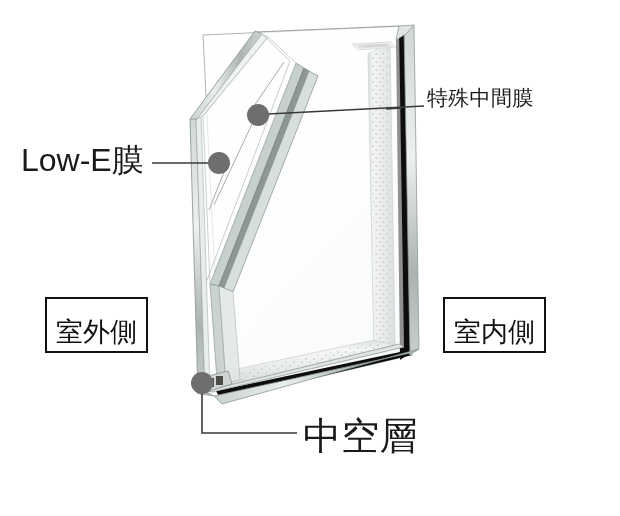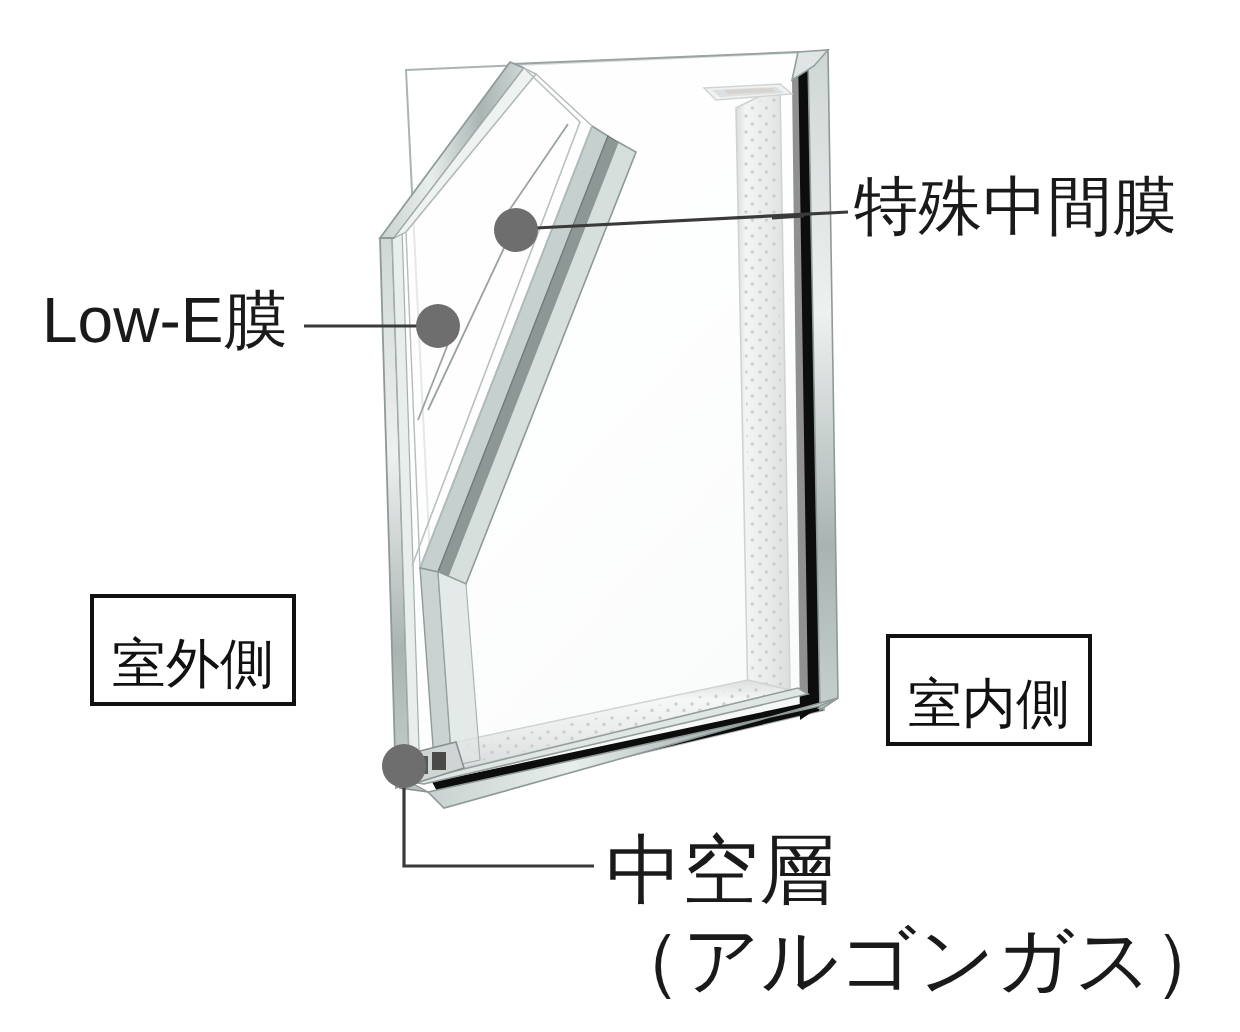--- a/index.html
+++ b/index.html
@@ -26,21 +26,21 @@
   .label-text {
     position: absolute;
     color: #1a1a1a;
     white-space: nowrap;
     line-height: 1.12;
     letter-spacing: 0.3px;
   }
   #label-interlayer {
     left: 427px;
     top: 86px;
-    font-size: 32px;
+    font-size: 21px;
   }
   #label-lowe {
     left: 21px;
     top: 143px;
     font-size: 32px;
     letter-spacing: 0px;
   }
   #label-cavity {
     left: 303px;
     top: 415px;
@@ -60,21 +60,20 @@
     white-space: nowrap;
     line-height: 1.05;
   }
   #label-outdoor {
     left: 45px;
     top: 297px;
   }
   #label-indoor {
     left: 443px;
     top: 297px;
-    margin-top: 20px;
   }
 </style>
 </head>
 <body>
 
 <div id="figure">
 
   <svg width="620" height="516" viewBox="0 0 620 516">
 
     <defs>
@@ -215,20 +214,19 @@
     </g>
 
   </svg>
 
   <div class="label-text" id="label-interlayer">特殊中間膜</div>
 
   <div class="label-text" id="label-lowe">Low-E膜</div>
 
   <div class="label-text" id="label-cavity">
     <span>中空層</span>
-    <span class="line2">（アルゴンガス）</span>
   </div>
 
   <div class="boxed-label" id="label-outdoor">室外側</div>
 
   <div class="boxed-label" id="label-indoor">室内側</div>
 
 </div>
 
 </body></html>

